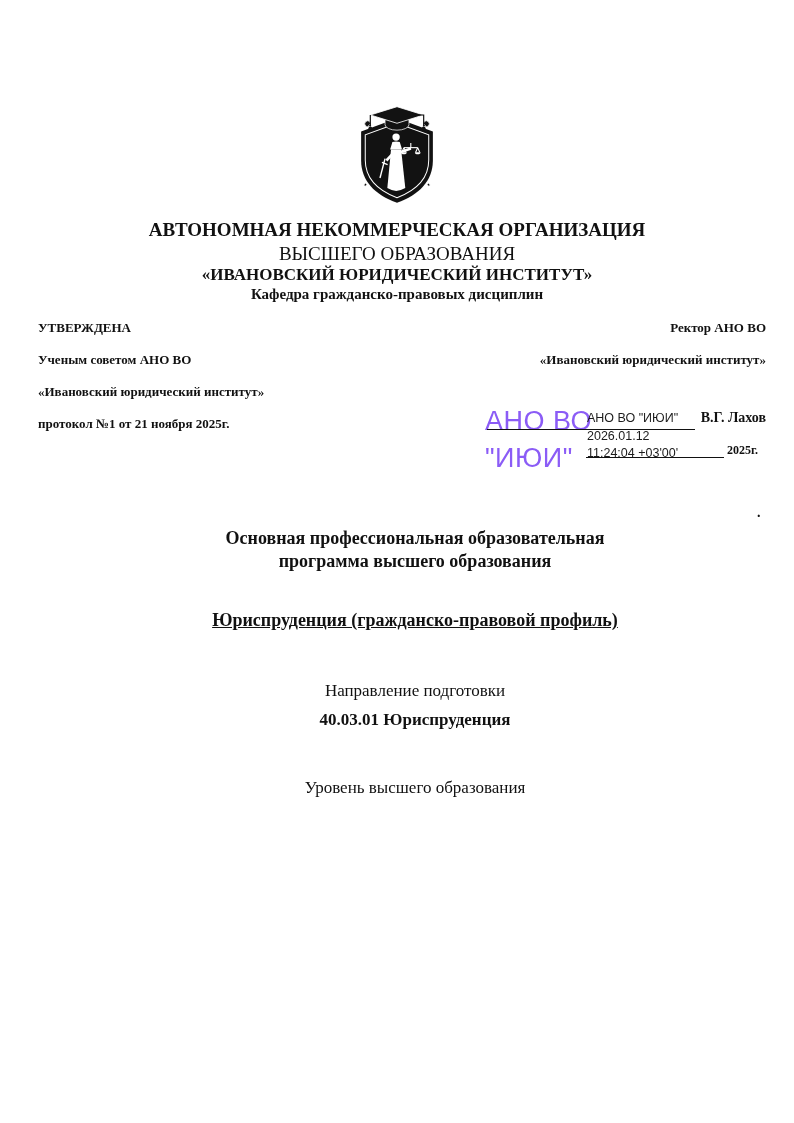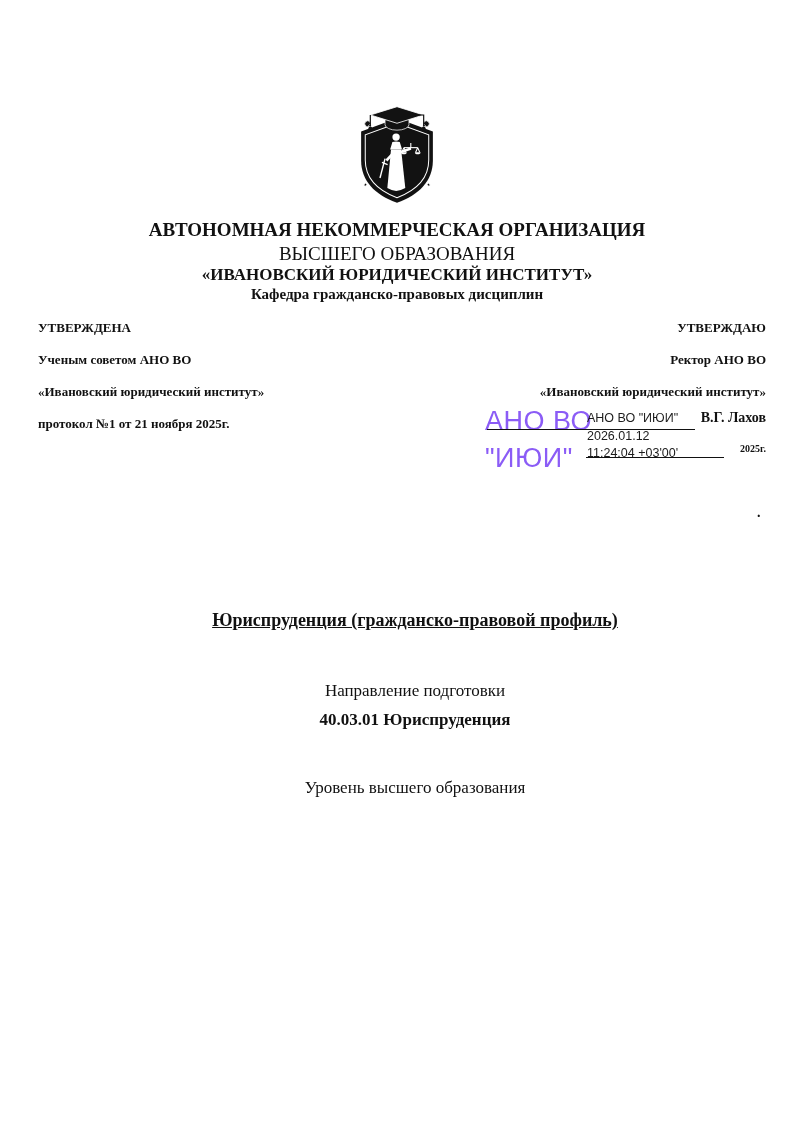--- a/index.html
+++ b/index.html
@@ -40,21 +40,21 @@
   .sig-small {
     left: 587px; top: 410px;
     font-family: "Liberation Sans", sans-serif;
     font-size: 12.5px; line-height: 17.5px;
     color: #1c1c1c; white-space: nowrap;
   }
   .sig-line { border-bottom: 1.6px solid #111; height: 0; }
   .sig-line-1 { left: 487px; top: 429px; width: 208px; }
   .sig-line-2 { left: 586px; top: 457px; width: 138px; }
   .signer-name { right: 28px; top: 410px; font-size: 14px; font-weight: bold; white-space: nowrap; }
-  .signer-year { right: 28px; top: 443px; font-size: 10px; font-weight: bold; white-space: nowrap; }
+  .signer-year { right: 36px; top: 443px; font-size: 12px; font-weight: bold; white-space: nowrap; }
   .stray-dot   { left: 757px; top: 505px; font-size: 14px; font-weight: bold; }
 
   
   .center-col { left: 36px; right: 0; text-align: center; }
   .program-title   { top: 527px; font-size: 18px; font-weight: bold; line-height: 23px; }
   .program-profile { top: 610px; font-size: 18px; font-weight: bold; text-decoration: underline; }
   .direction-label { top: 681px; font-size: 17px; }
   .direction-value { top: 710px; font-size: 17px; font-weight: bold; }
   .level-label     { top: 778px; font-size: 17px; }
   .level-value     { top: 808px; font-size: 17px; font-weight: bold; }
@@ -123,40 +123,43 @@
   </div>
 
   <div class="abs approval-left">
     <div class="approval-line">УТВЕРЖДЕНА</div>
     <div class="approval-line">Ученым советом АНО ВО</div>
     <div class="approval-line">«Ивановский юридический институт»</div>
     <div class="approval-line">протокол №1 от 21 ноября 2025г.</div>
   </div>
 
   <div class="abs approval-right">
-    <div class="approval-line">УТВЕРЖДАЮ</div>
     <div class="approval-line">Ректор АНО ВО</div>
     <div class="approval-line">«Ивановский юридический институт»</div>
   </div>
 
   <div class="abs sig-big">
     <div>АНО ВО</div>
     <div>"ИЮИ"</div>
   </div>
   <div class="abs sig-small">
     <div>АНО ВО "ИЮИ"</div>
     <div>2026.01.12</div>
     <div>11:24:04 +03'00'</div>
   </div>
   <div class="abs sig-line sig-line-1"></div>
   <div class="abs sig-line sig-line-2"></div>
   <div class="abs signer-name">В.Г. Лахов</div>
   <div class="abs signer-year">2025г.</div>
   <div class="abs stray-dot">.</div>
 
+  <div class="abs center-col program-title">
+    <div>Основная профессиональная образовательная</div>
+    <div>программа высшего образования</div>
+  </div>
   <div class="abs center-col program-profile">Юриспруденция (гражданско-правовой профиль)</div>
   <div class="abs center-col direction-label">Направление подготовки</div>
   <div class="abs center-col direction-value">40.03.01 Юриспруденция</div>
   <div class="abs center-col level-label">Уровень высшего образования</div>
 
   <div class="abs center-col footer-line">Иваново 2025</div>
 
 </div>
 
 </body></html>

